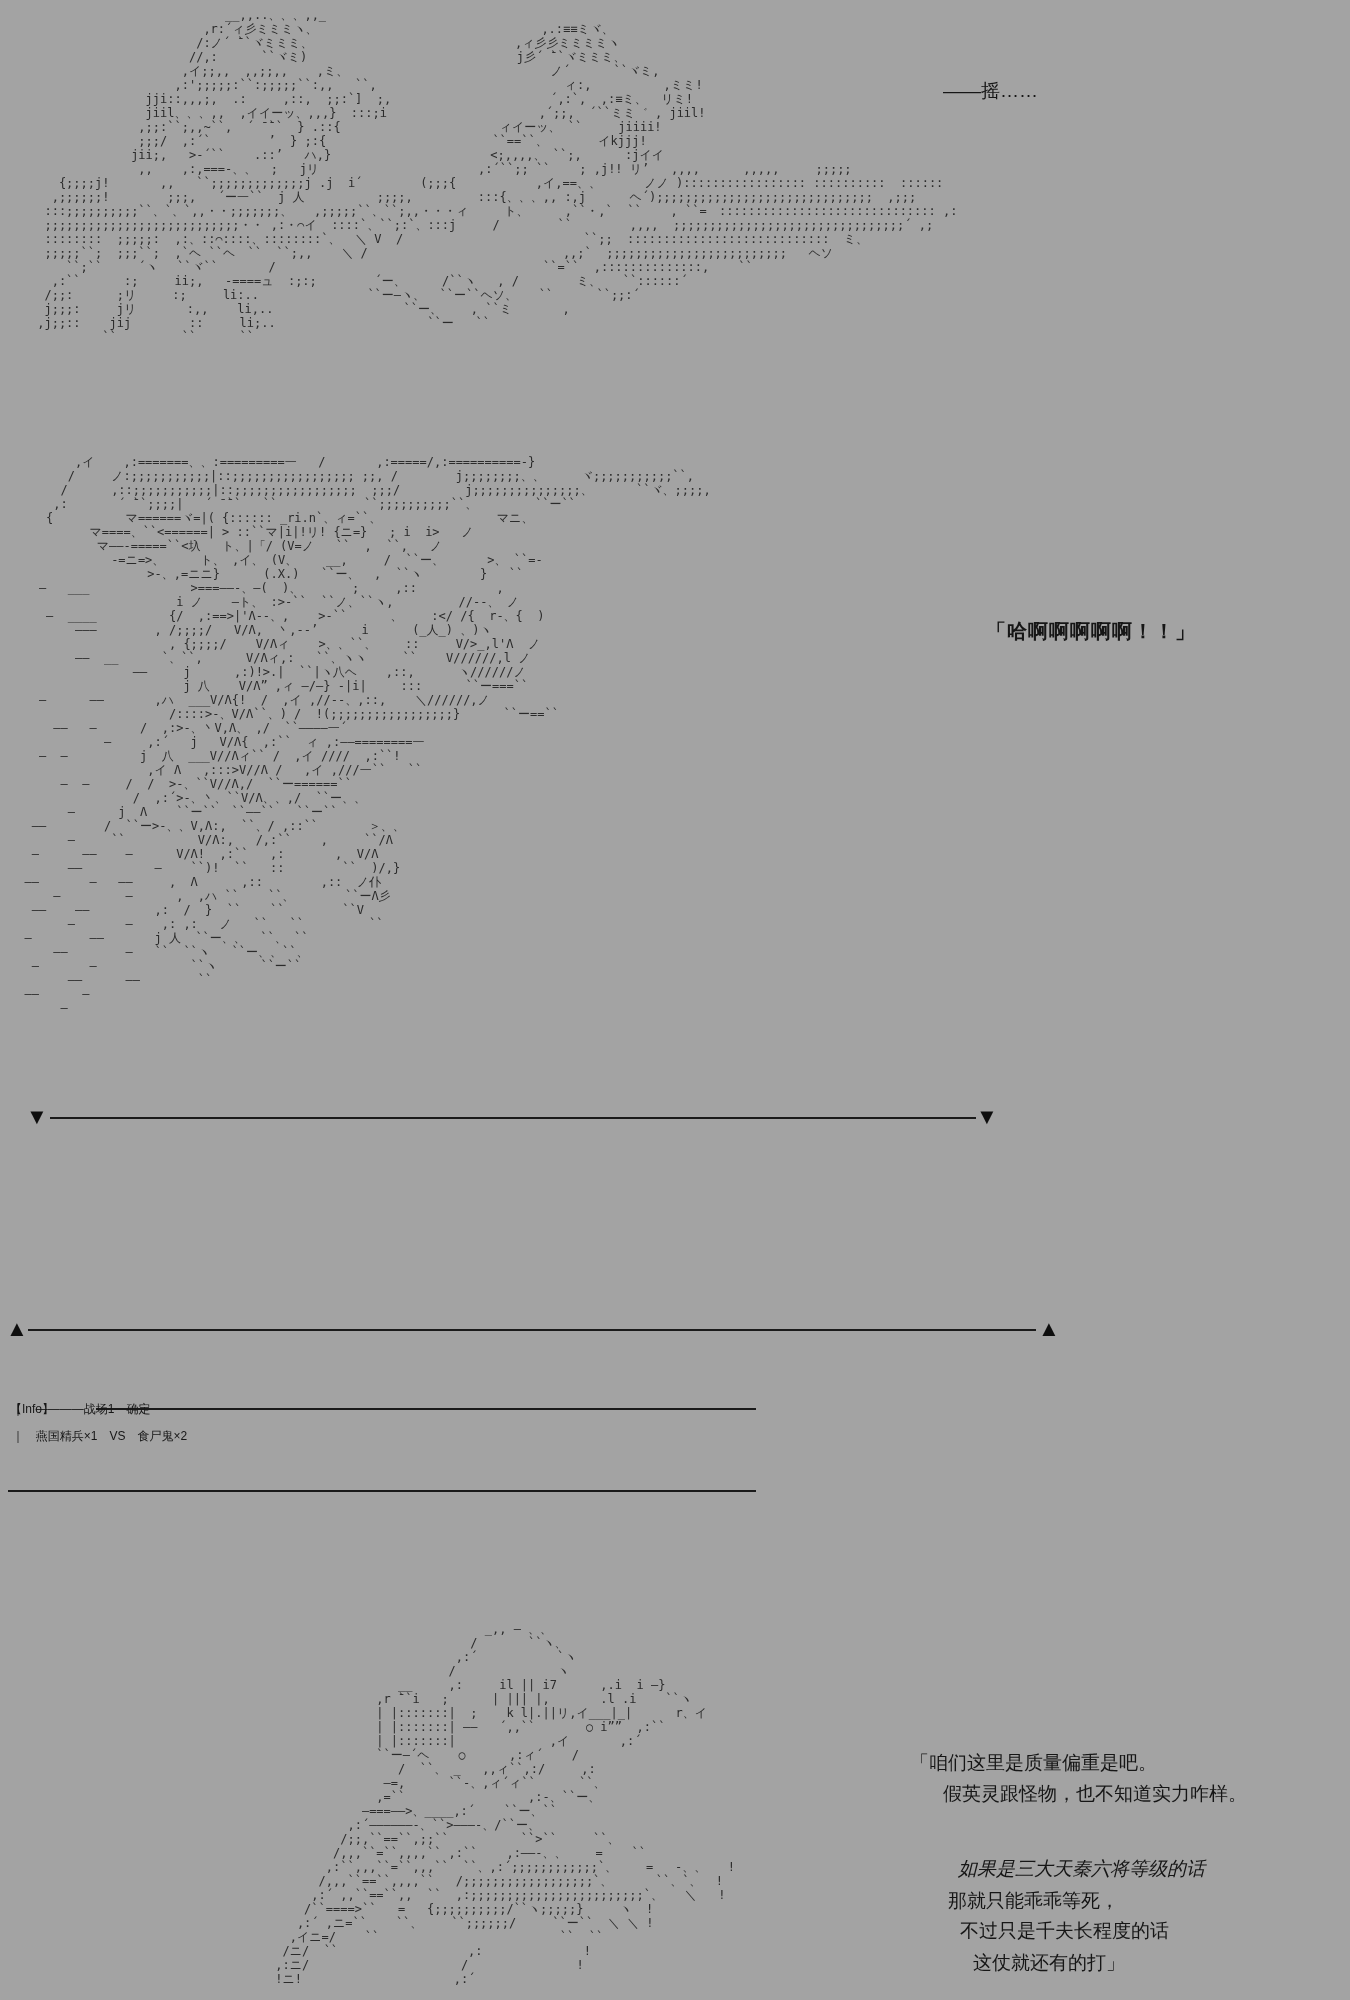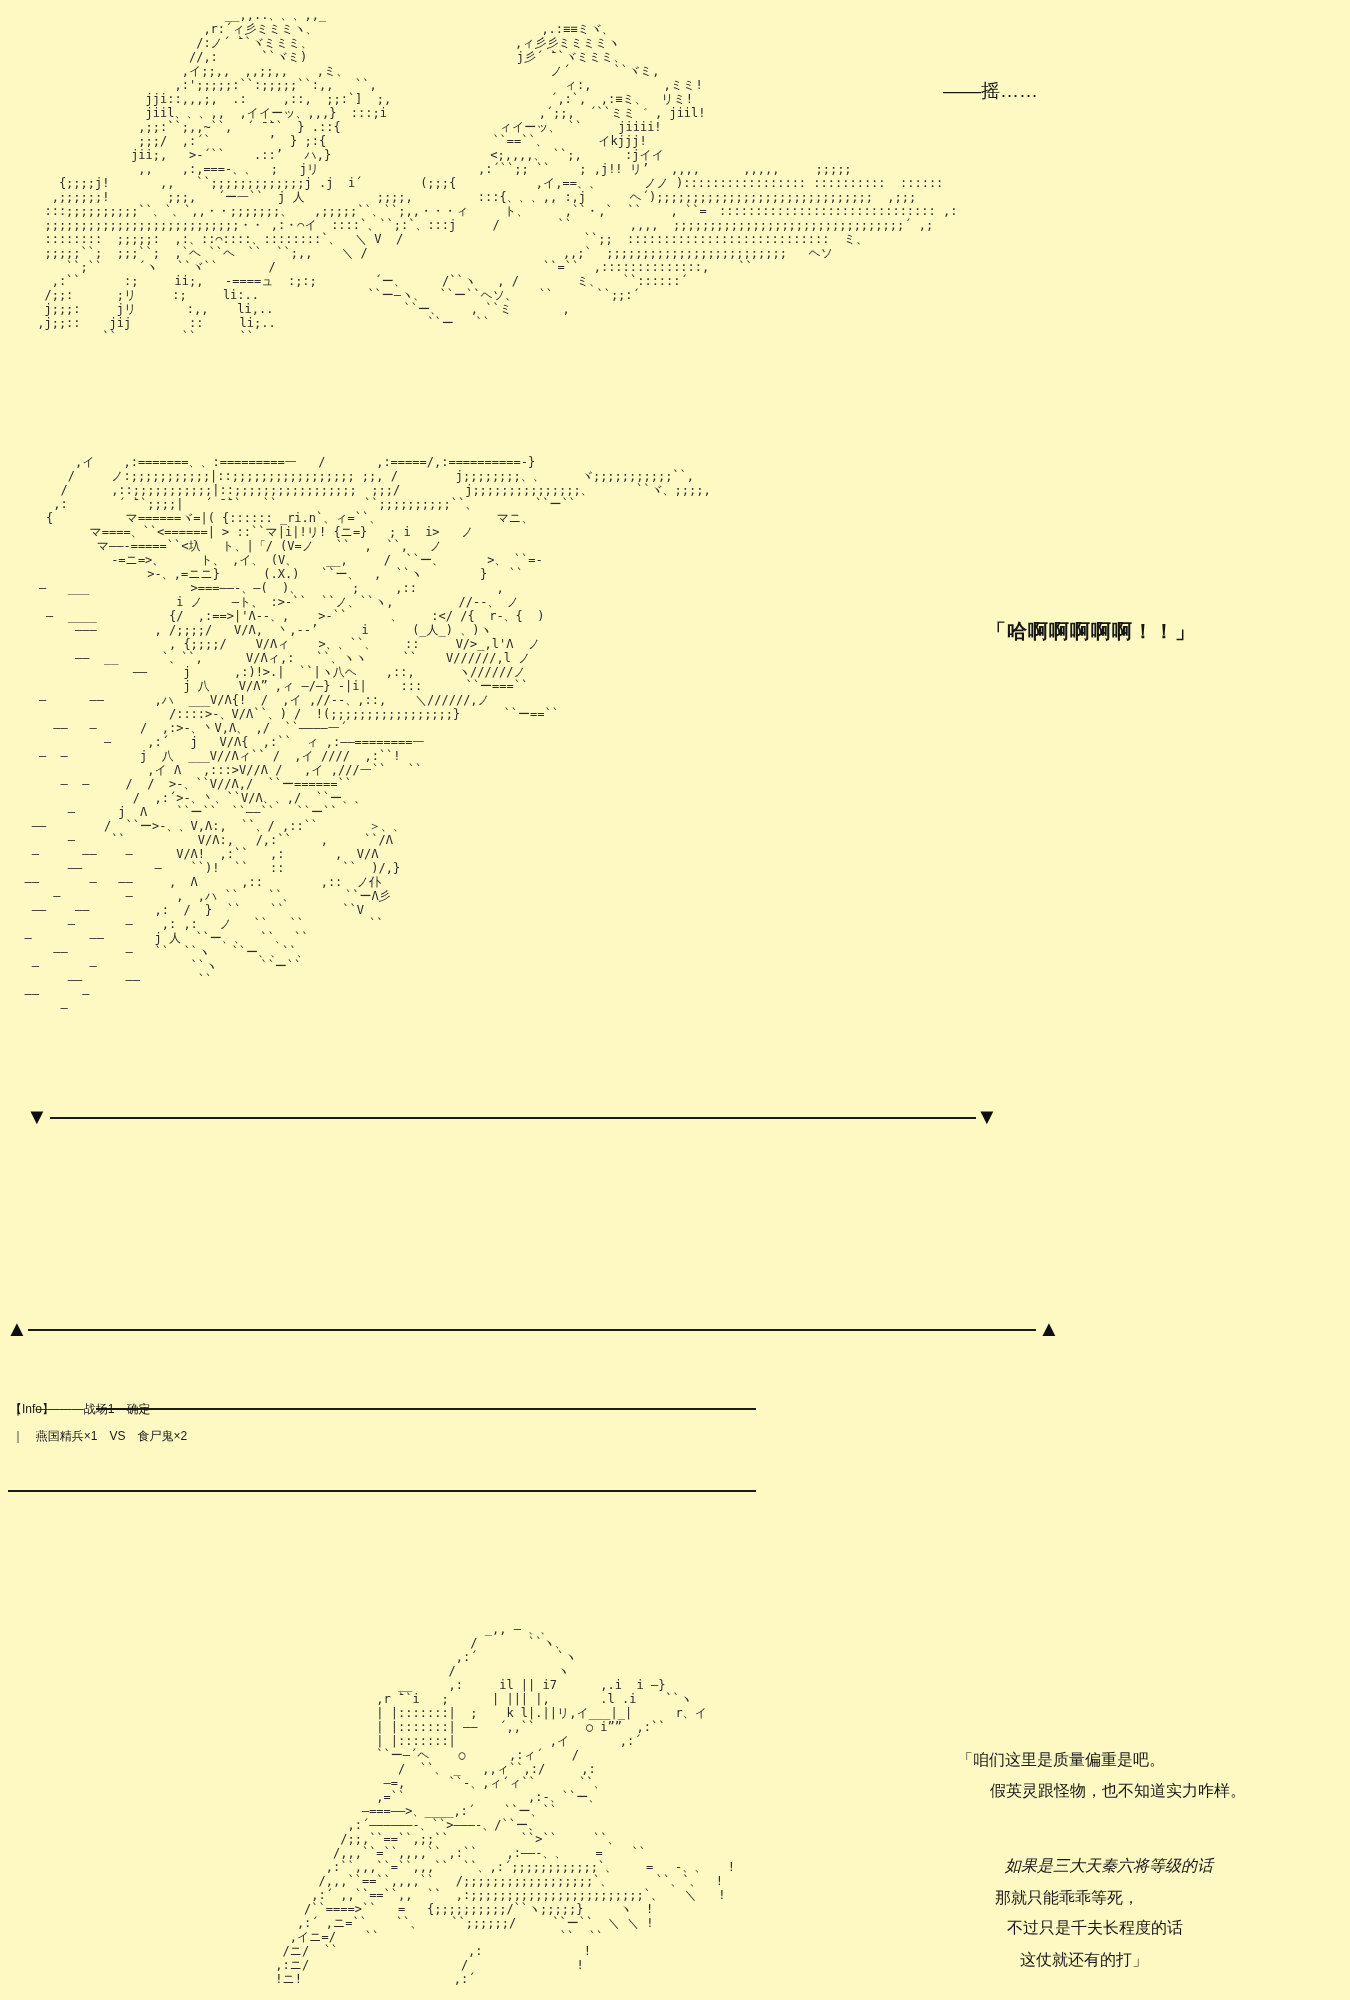--- a/index.html
+++ b/index.html
@@ -1,30 +1,30 @@
 <!DOCTYPE html>
 <html><head>
 <meta charset="utf-8">
 <style>
   * { margin:0; padding:0; box-sizing:border-box; }
   html,body { background:#f8f8f6; }
   #screen {
     position:relative; width:1350px; height:2000px; overflow:hidden;
-    background:#fef9c3; color:#1d1d1d;
+    background:#a3a3a3; color:#1d1d1d;
     font-family:"Liberation Sans", sans-serif;
   }
   .aa {
     position:absolute; white-space:pre;
     font-family:"DejaVu Sans Mono", monospace;
     font-size:12px; line-height:14px; color:#2b2b2b;
   }
   .cjk { position:absolute; white-space:pre-line; color:#161616; }
   .sfx { font-size:19px; }
   .scream { font-size:20px; letter-spacing:1px;font-weight:bold; }
-  .speech { font-size:16px;margin-left:47px; }
+  .speech { font-size:19px; }
   .narr { font-size:18px; line-height:28px; }
   .tri { position:absolute; font-size:22px; line-height:22px; color:#0e0e0e; }
   .hline { position:absolute; background:#1a1a1a; }
   .info-text { font-size:12px; line-height:27px; }
   .post-line { position:absolute; font-size:18px; white-space:pre; color:#161616; }
 </style>
 </head>
 <body>
 
 <div id="screen">

